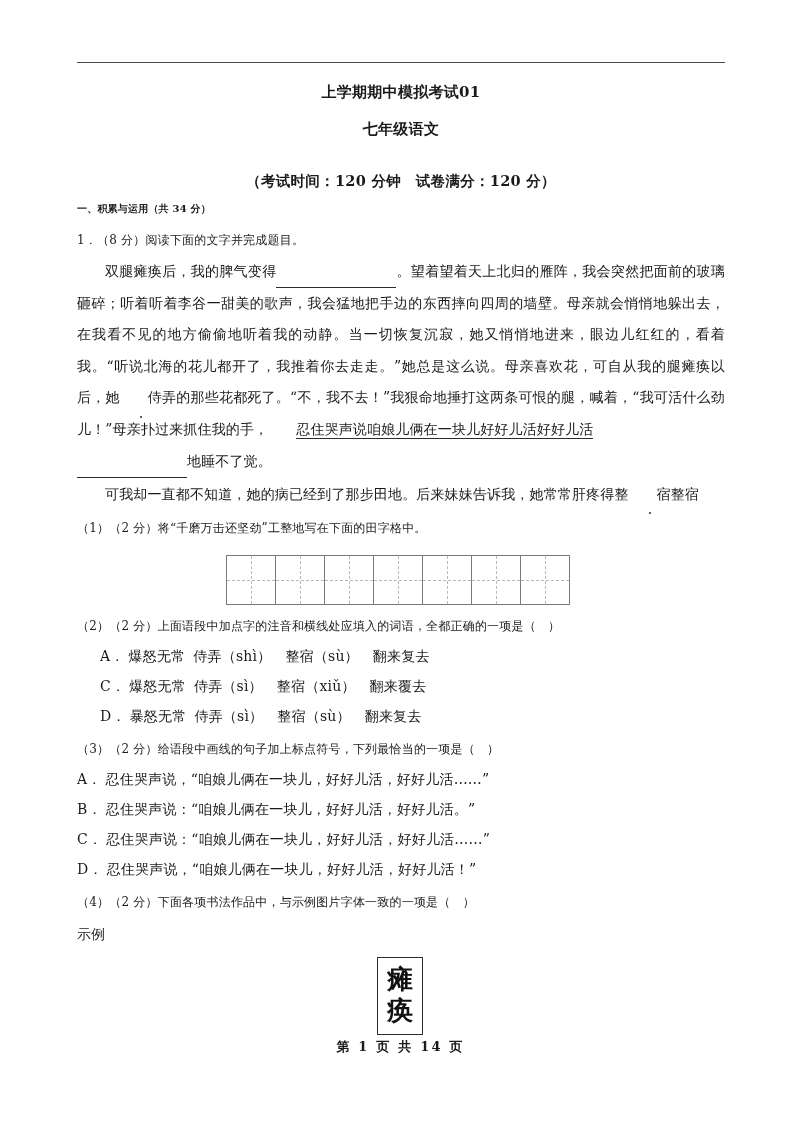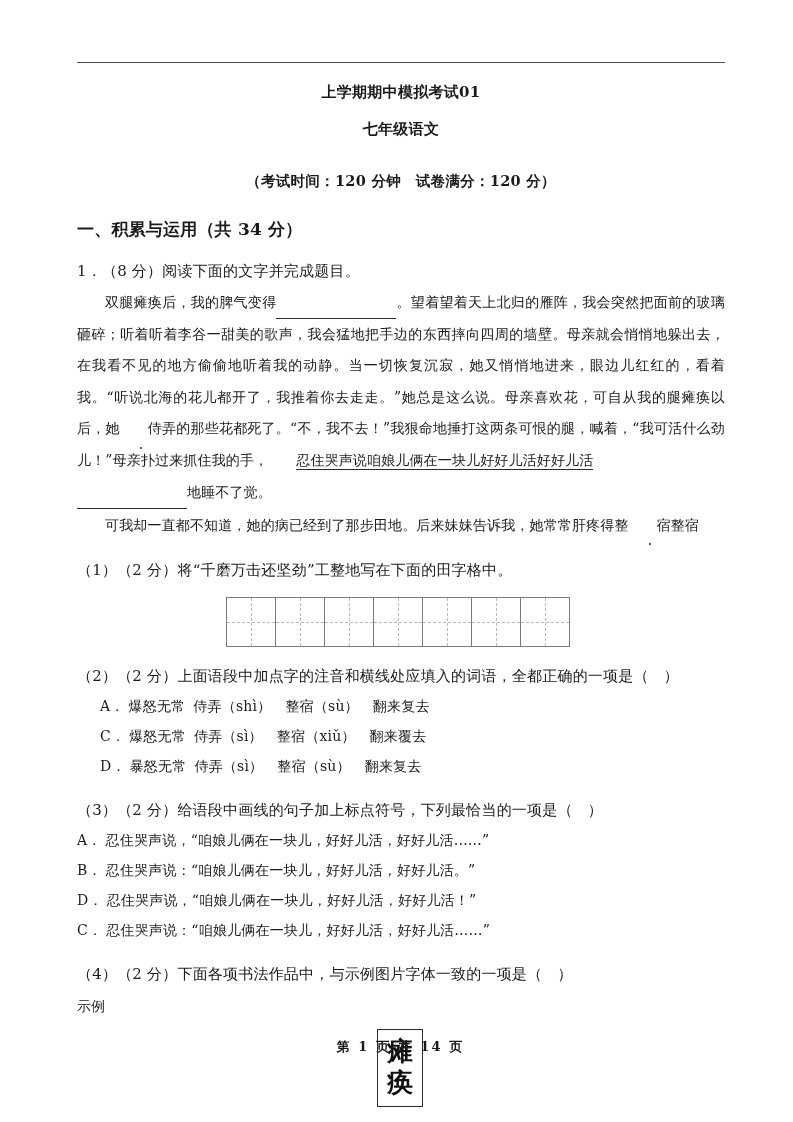--- a/index.html
+++ b/index.html
@@ -46,31 +46,31 @@
     line-height: 30px;
     letter-spacing: 0.3px;
   }
   .title-main { margin-top: 2px; }
   .title-sub  { margin-top: 7px; }
   .title-info { margin-top: 22px; font-size: 14.5px; }
 
   
   .section-head {
     font-weight: bold;
-    font-size: 17px;
+    font-size: 10px;
     line-height: 26px;
-    margin-top: 20px;
+    margin-top: 0;
     letter-spacing: 0.2px;
   }
 
   
   .q-line {
-    font-size: 15px;
-    line-height: 30px;
-    margin-top: 14px;
+    font-size: 12px;
+    line-height: 30px;
+    margin-top: 3px;
     letter-spacing: 0.2px;
   }
   .passage {
     font-size: 14px;
     line-height: 31.5px;
     text-align: justify;
     text-justify: inter-ideograph;
     letter-spacing: 0.15px;
     margin-top: 1px;
   }
@@ -252,24 +252,24 @@
 
     <div class="q-line">（3）（2 分）给语段中画线的句子加上标点符号，下列最恰当的一项是（　）</div>
 
     <div class="choice">
       <span class="ch-letter">A．</span><span>忍住哭声说，“咱娘儿俩在一块儿，好好儿活，好好儿活……”</span>
     </div>
     <div class="choice">
       <span class="ch-letter">B．</span><span>忍住哭声说：“咱娘儿俩在一块儿，好好儿活，好好儿活。”</span>
     </div>
     <div class="choice">
+      <span class="ch-letter">C．</span><span>忍住哭声说：“咱娘儿俩在一块儿，好好儿活，好好儿活……”</span>
+    </div>
+    <div class="choice">
       <span class="ch-letter">D．</span><span>忍住哭声说，“咱娘儿俩在一块儿，好好儿活，好好儿活！”</span>
-    </div>
-    <div class="choice">
-      <span class="ch-letter">C．</span><span>忍住哭声说：“咱娘儿俩在一块儿，好好儿活，好好儿活……”</span>
     </div>
 
     <div class="q-line">（4）（2 分）下面各项书法作品中，与示例图片字体一致的一项是（　）</div>
 
     <div class="sample-label">示例</div>
 
     <div class="sample-wrap">
       <div class="sample-box">
         <span class="gchar">瘫</span>
         <span class="gchar">痪</span>

